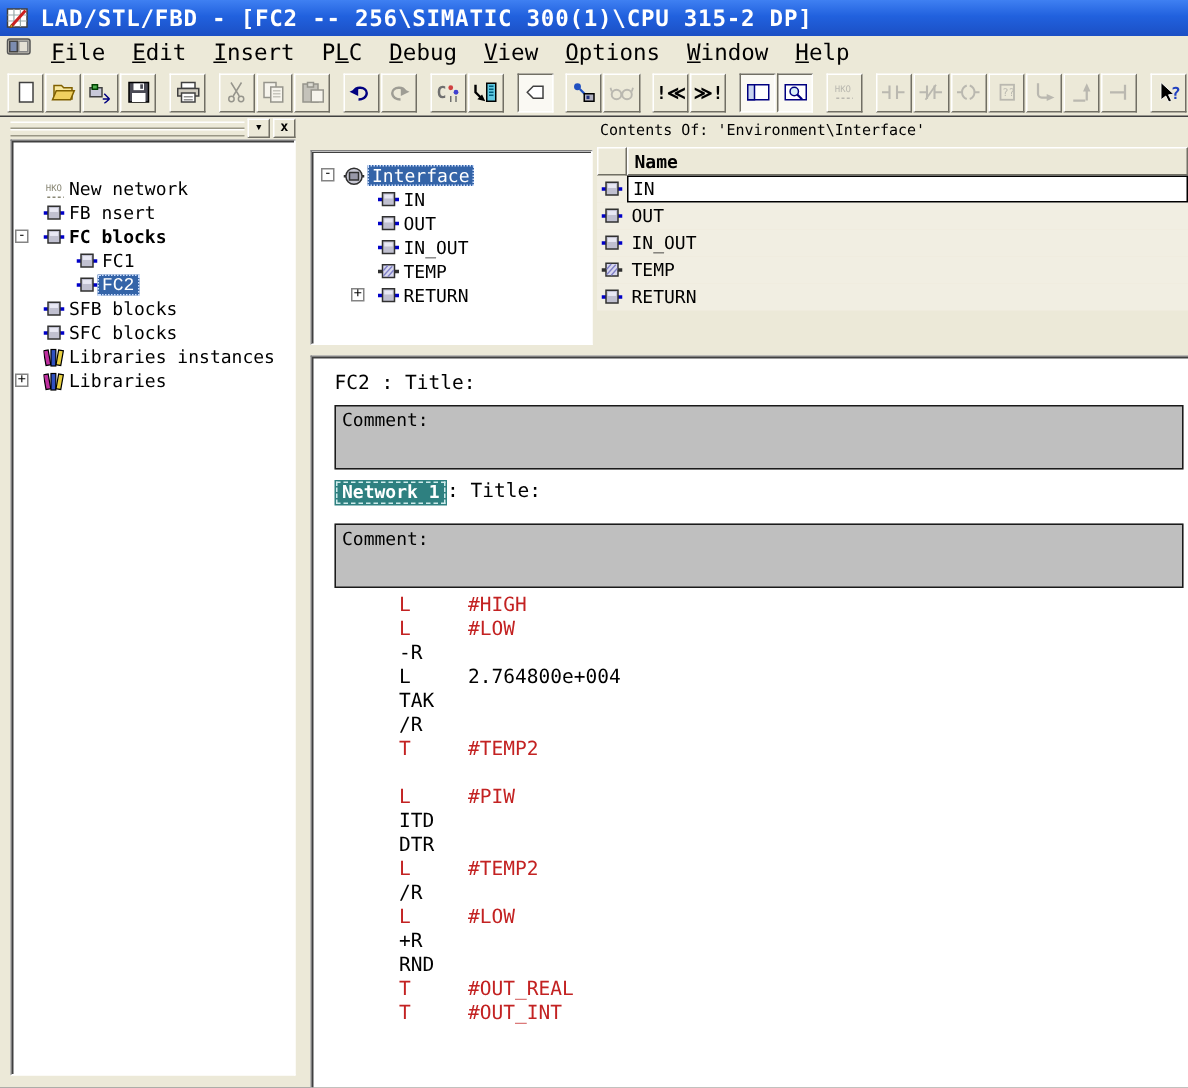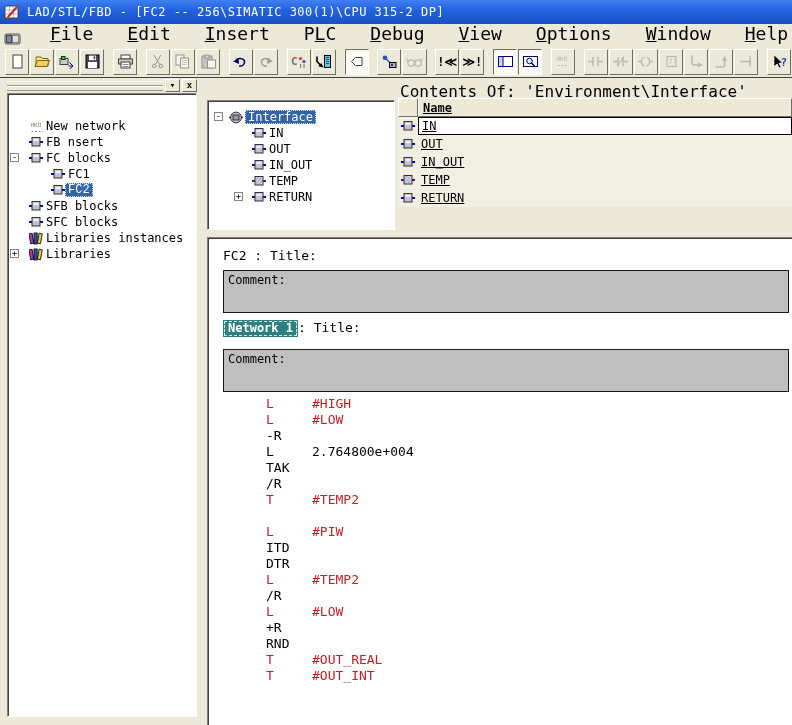--- a/index.html
+++ b/index.html
@@ -3,24 +3,24 @@
 <meta charset="utf-8">
 <style>
   html,body{margin:0;padding:0;background:#777;}
   .window{position:relative;width:792px;height:725px;overflow:hidden;
     background:var(--face,#ECE9D8);font-family:"DejaVu Sans Mono",monospace;
     -webkit-font-smoothing:none;}
   
   .titlebar{position:absolute;left:0;top:0;right:0;height:24px;
     background:linear-gradient(180deg,#3F80F2 0%,#2161DE 45%,#1B4FC4 100%);
     display:flex;align-items:center;padding-left:4px;color:#fff;}
-  .titlebar .ttext{font-size:12px;font-weight:normal;margin-left:6px;white-space:nowrap;letter-spacing:.5px;}
+  .titlebar .ttext{font-size:15px;font-weight:bold;margin-left:6px;white-space:nowrap;letter-spacing:.5px;}
   
   .menubar{position:absolute;left:0;top:24px;right:0;height:22px;
-    display:flex;align-items:flex-end;padding-left:4px;font-size:18px;color:#000;gap:16px;}
+    display:flex;align-items:flex-start;padding-left:4px;font-size:15px;color:#000;}
   .menu-item{padding:2px 9px;cursor:default;}
   .menu-item u{text-decoration:underline;}
   
   .toolbar{position:absolute;left:0;top:46px;right:0;height:31px;
     display:flex;align-items:center;padding-left:5px;}
   .tbtn{width:25px;height:26px;margin-right:1px;display:flex;align-items:center;justify-content:center;
     background:var(--face);border:1px solid;border-color:#fff #716F64 #716F64 #fff;box-sizing:border-box;}
   .tbtn.pressed{border-color:#716F64 #fff #fff #716F64;background:#FAF9F3;}
   .tbtn.disabled .ic{filter:grayscale(1) opacity(.5);}
   .tbtn .ic{display:flex;align-items:center;justify-content:center;}
@@ -37,24 +37,24 @@
     border:1px solid;border-color:#fff #716F64 #716F64 #fff;box-sizing:border-box;
     font-size:9px;line-height:10px;text-align:center;font-weight:bold;color:#000;}
   .tree-panel{position:absolute;left:7px;top:15px;width:190px;bottom:8px;padding-top:24px;overflow:hidden;}
   .trow{position:relative;height:16px;font-size:12px;white-space:nowrap;color:#000;}
   .trow .exp{position:absolute;top:3px;width:9px;height:9px;background:#fff;border:1px solid #848484;
     font-size:9px;line-height:7px;text-align:center;box-sizing:border-box;}
   .trow .ticon{position:absolute;top:2px;}
   .trow .tlabel{position:absolute;top:1px;padding:0 3px;line-height:14px;}
   .trow .tlabel.sel{background:var(--selection_blue,#3464A8);color:#fff;outline:1px dotted #cfe0ff;outline-offset:-1px;}
   
-  .contents-label{position:absolute;left:400px;top:4px;font-size:16px;color:#000;}
+  .contents-label{position:absolute;left:400px;top:4px;font-size:10px;color:#000;}
   .iface-panel{position:absolute;left:207px;top:22px;width:188px;height:130px;padding-top:8px;overflow:hidden;}
   
-  .ctable{position:absolute;left:398px;top:20px;right:0;font-size:12px;text-decoration:underline;}
+  .ctable{position:absolute;left:398px;top:20px;right:0;font-size:12px;}
   .ct-header{display:flex;height:19px;}
   .ct-hcell{background:var(--face);border:1px solid;border-color:#fff #716F64 #716F64 #fff;
     box-sizing:border-box;font-weight:bold;display:flex;align-items:center;}
   .ct-hicon{width:20px;}
   .ct-hname{flex:1;padding-left:4px;}
   .ct-row{display:flex;height:18px;align-items:center;background:var(--table_beige,#F1EEE2);}
   .ct-icell{width:20px;display:flex;justify-content:center;}
   .ct-ncell{flex:1;align-self:stretch;display:flex;align-items:center;padding-left:3px;box-sizing:border-box;}
   .ct-row.selected .ct-ncell{background:#fff;border:1px solid #000;}
   
@@ -377,21 +377,21 @@
           </div>
           <div class="trow">
             <span class="exp" style="left: 2px;">-</span>
             <span class="ticon" style="left: 21px;">
               <svg width="14" height="12" viewBox="0 0 14 12">
                 <path d="M0 6 h3 M11 6 h3" stroke="#0000C8" stroke-width="2.2"></path>
                 <rect x="3" y="1.5" width="8" height="8.5" fill="#C0C0D0" stroke="#303030"></rect>
                 <rect x="4.2" y="2.7" width="5.6" height="2.6" fill="#E8E8F4"></rect>
               </svg>
             </span>
-            <span class="tlabel" style="left: 35px;">FC blocks</span>
+            <span class="tlabel" style="left: 35px; font-weight: bold;">FC blocks</span>
           </div>
           <div class="trow">
             <span class="ticon" style="left: 43px;">
               <svg width="14" height="12" viewBox="0 0 14 12">
                 <path d="M0 6 h3 M11 6 h3" stroke="#0000C8" stroke-width="2.2"></path>
                 <rect x="3" y="1.5" width="8" height="8.5" fill="#C0C0D0" stroke="#303030"></rect>
                 <rect x="4.2" y="2.7" width="5.6" height="2.6" fill="#E8E8F4"></rect>
               </svg>
             </span>
             <span class="tlabel" style="left: 57px;">FC1</span>

